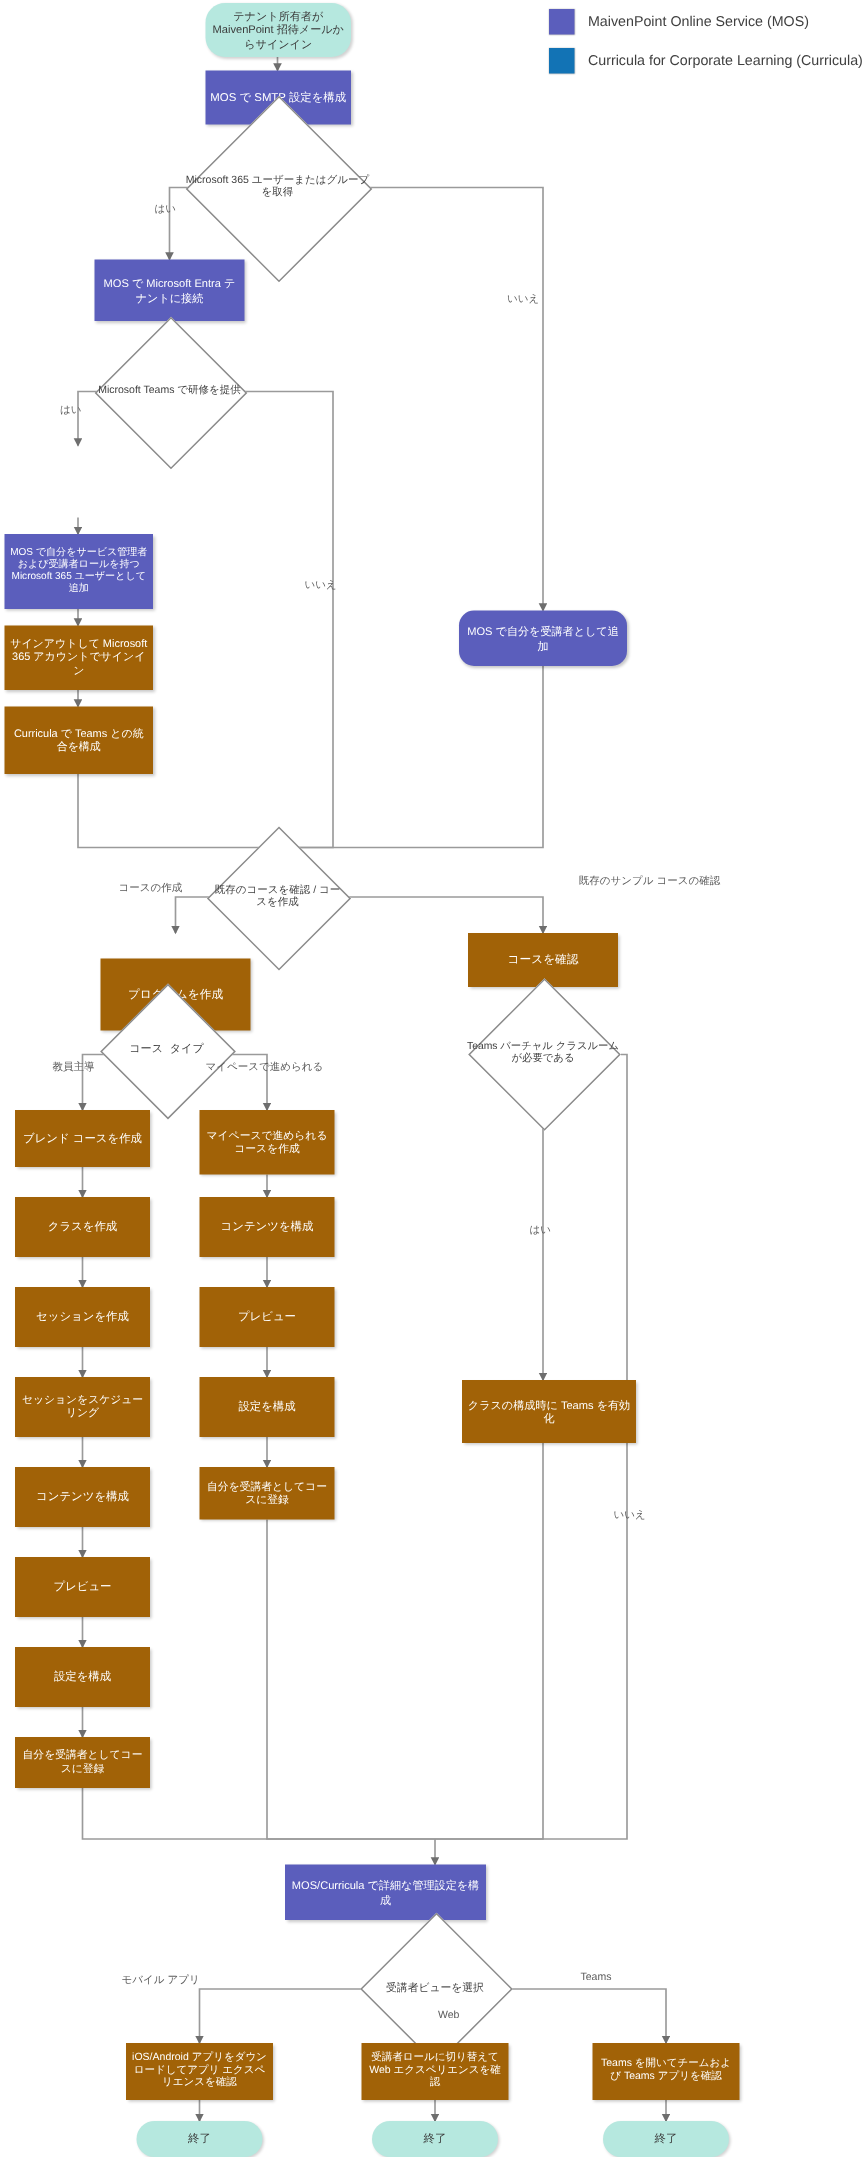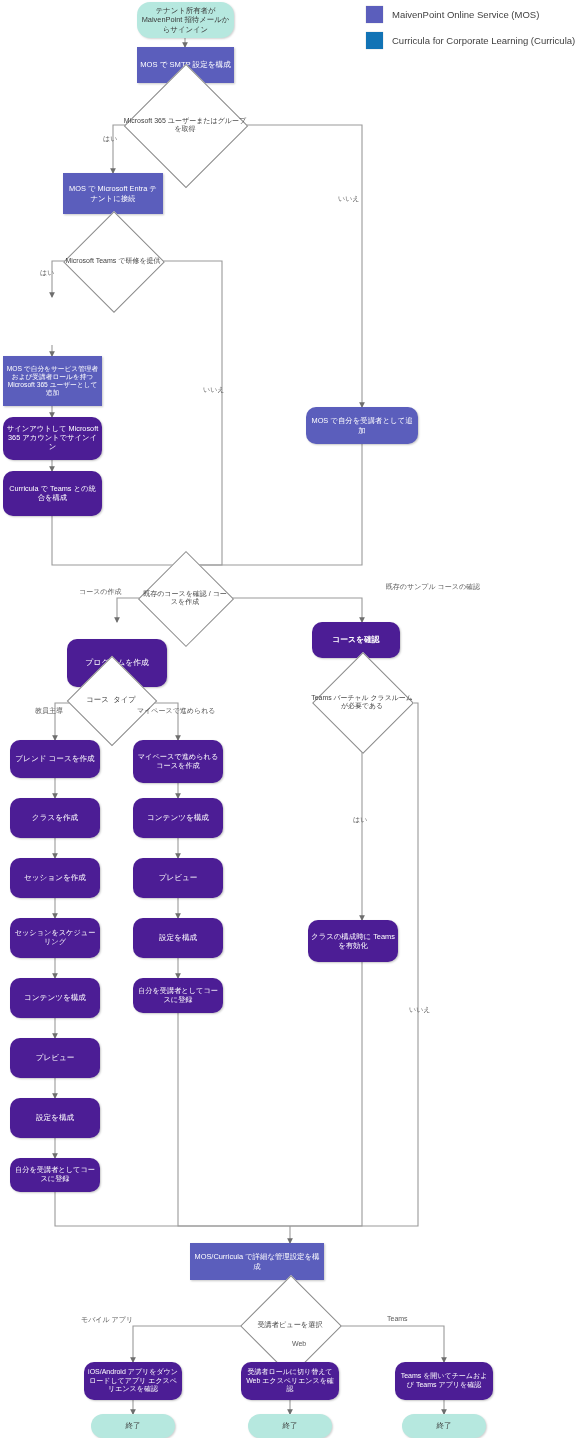--- a/index.html
+++ b/index.html
@@ -12,21 +12,21 @@
 
   .node{
     position:absolute;box-sizing:border-box;
     display:flex;align-items:center;justify-content:center;text-align:center;
     color:#ffffff;line-height:1.22;
     padding:2px 3px;
     box-shadow:1px 1px 2px rgba(0,0,0,0.22);
     z-index:3;
   }
   .mos{background:#5b5ebc;}
-  .cur{background:#4c1d95;border-radius:10px;}
+  .cur{background:#a16207;}
   .term{
     background:#b6e8df;color:#3a3a3a;border-radius:13px;
     box-shadow:1px 1px 2px rgba(0,0,0,0.18);
   }
   .dec{
     position:absolute;z-index:3;display:flex;align-items:center;justify-content:center;
   }
   .dec .dia{
     position:absolute;left:0;top:0;width:100%;height:100%;
     background:#ffffff;border:1px solid #8a8a8a;
@@ -171,21 +171,21 @@
 
   <div class="node mos" style="left:306px;top:407px;width:112px;height:37px;font-size:7.4px;border-radius:10px;">MOS で自分を受講者として追加</div>
 
   <div class="dec" style="left:140px;top:577px;width:90px;height:42px;">
     <div class="dia" style="width:66px;height:66px;left:12px;top:-12px;"></div>
     <div class="dlabel" style="font-size:7px;">既存のコースを確認 / コースを作成</div>
   </div>
 
   <div class="node cur" style="left:67px;top:604px;width:100px;height:48px;font-size:7.8px;margin-top:35px;">プログラムを作成</div>
 
-  <div class="node cur" style="left:312px;top:622px;width:88px;height:36px;font-size:7.8px;font-weight:bold;">コースを確認</div>
+  <div class="node cur" style="left:312px;top:622px;width:100px;height:36px;font-size:7.8px;">コースを確認</div>
 
   <div class="dec" style="left:67px;top:680px;width:88px;height:40px;font-family:Liberation Mono, monospace;">
     <div class="dia" style="width:62px;height:62px;left:13px;top:-11px;"></div>
     <div class="dlabel" style="font-size:7.4px;">コース タイプ</div>
   </div>
 
   <div class="dec" style="left:310px;top:680px;width:104px;height:44px;">
     <div class="dia" style="width:70px;height:70px;left:17px;top:-13px;"></div>
     <div class="dlabel" style="font-size:6.9px;">Teams バーチャル クラスルームが必要である</div>
   </div>
@@ -198,21 +198,21 @@
   <div class="node cur" style="left:10px;top:1038px;width:90px;height:40px;font-size:7.6px;">プレビュー</div>
   <div class="node cur" style="left:10px;top:1098px;width:90px;height:40px;font-size:7.6px;">設定を構成</div>
   <div class="node cur" style="left:10px;top:1158px;width:90px;height:34px;font-size:7.2px;">自分を受講者としてコースに登録</div>
 
   <div class="node cur" style="left:133px;top:740px;width:90px;height:43px;font-size:7.2px;">マイペースで進められるコースを作成</div>
   <div class="node cur" style="left:133px;top:798px;width:90px;height:40px;font-size:7.6px;">コンテンツを構成</div>
   <div class="node cur" style="left:133px;top:858px;width:90px;height:40px;font-size:7.6px;">プレビュー</div>
   <div class="node cur" style="left:133px;top:918px;width:90px;height:40px;font-size:7.6px;">設定を構成</div>
   <div class="node cur" style="left:133px;top:978px;width:90px;height:35px;font-size:7.2px;">自分を受講者としてコースに登録</div>
 
-  <div class="node cur" style="left:308px;top:920px;width:90px;height:42px;font-size:7.4px;">クラスの構成時に Teams を有効化</div>
+  <div class="node cur" style="left:308px;top:920px;width:116px;height:42px;font-size:7.4px;">クラスの構成時に Teams を有効化</div>
 
   <div class="node mos" style="left:190px;top:1243px;width:134px;height:37px;font-size:7.4px;">MOS/Curricula で詳細な管理設定を構成</div>
 
   <div class="dec" style="left:240px;top:1303px;width:100px;height:45px;">
     <div class="dia" style="width:70px;height:70px;left:15px;top:-13px;"></div>
     <div class="dlabel" style="font-size:7.2px;">受講者ビューを選択</div>
   </div>
 
   <div class="node cur" style="left:84px;top:1362px;width:98px;height:38px;font-size:7px;">iOS/Android アプリをダウンロードしてアプリ エクスペリエンスを確認</div>
   <div class="node cur" style="left:241px;top:1362px;width:98px;height:38px;font-size:7px;">受講者ロールに切り替えて Web エクスペリエンスを確認</div>

